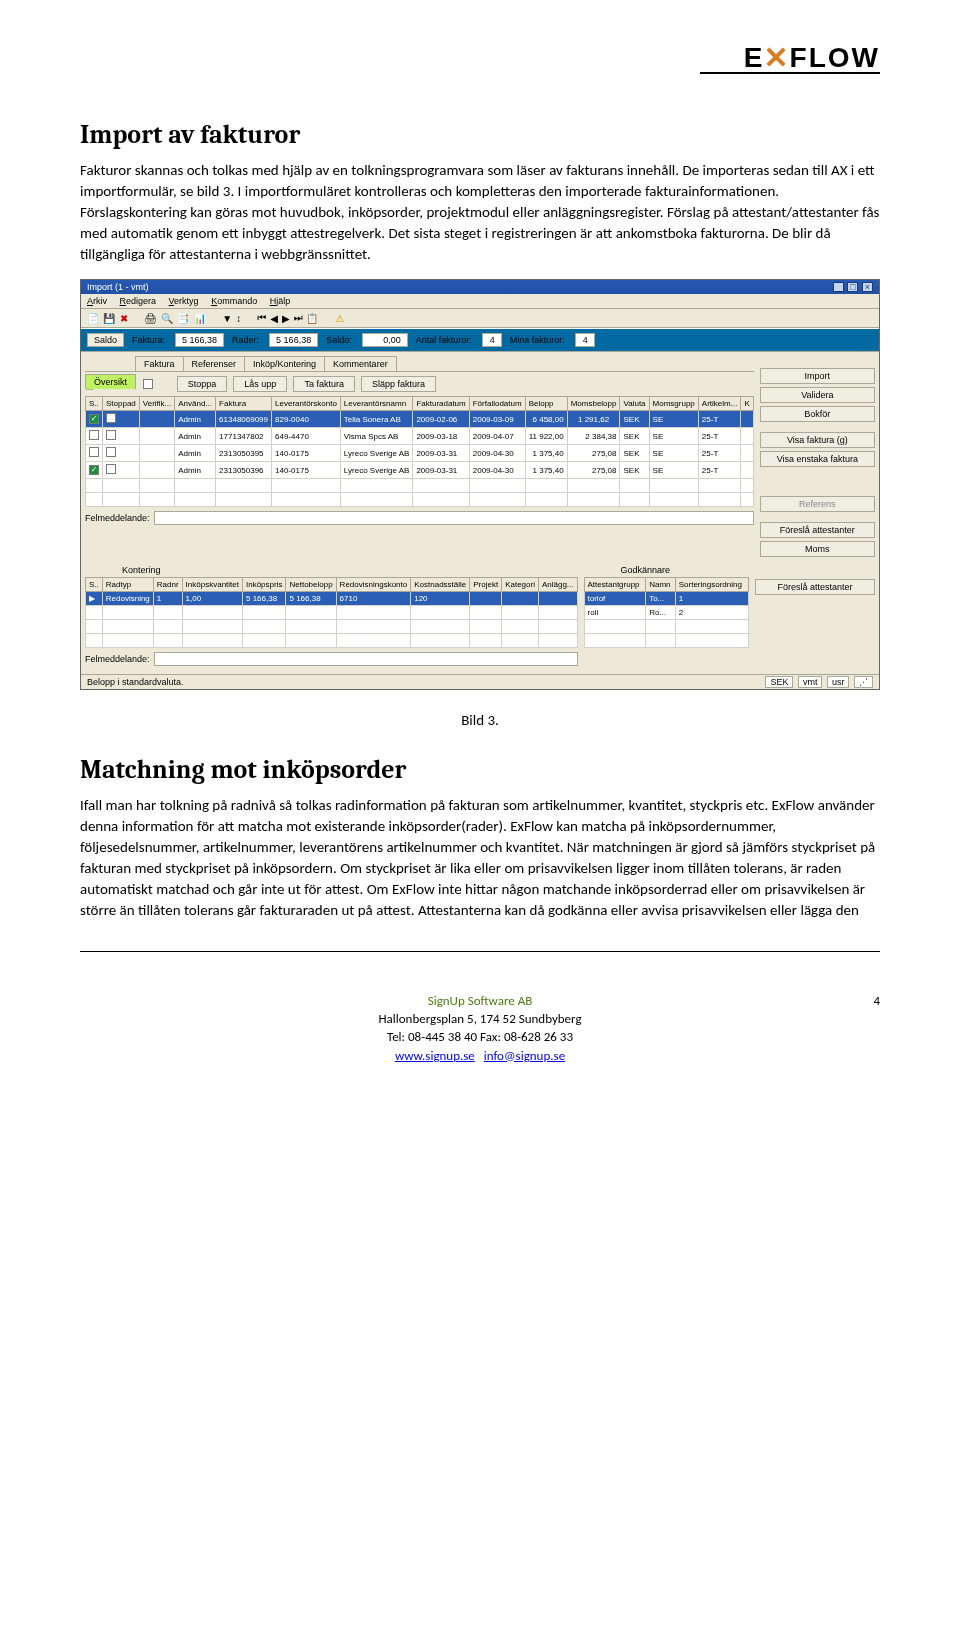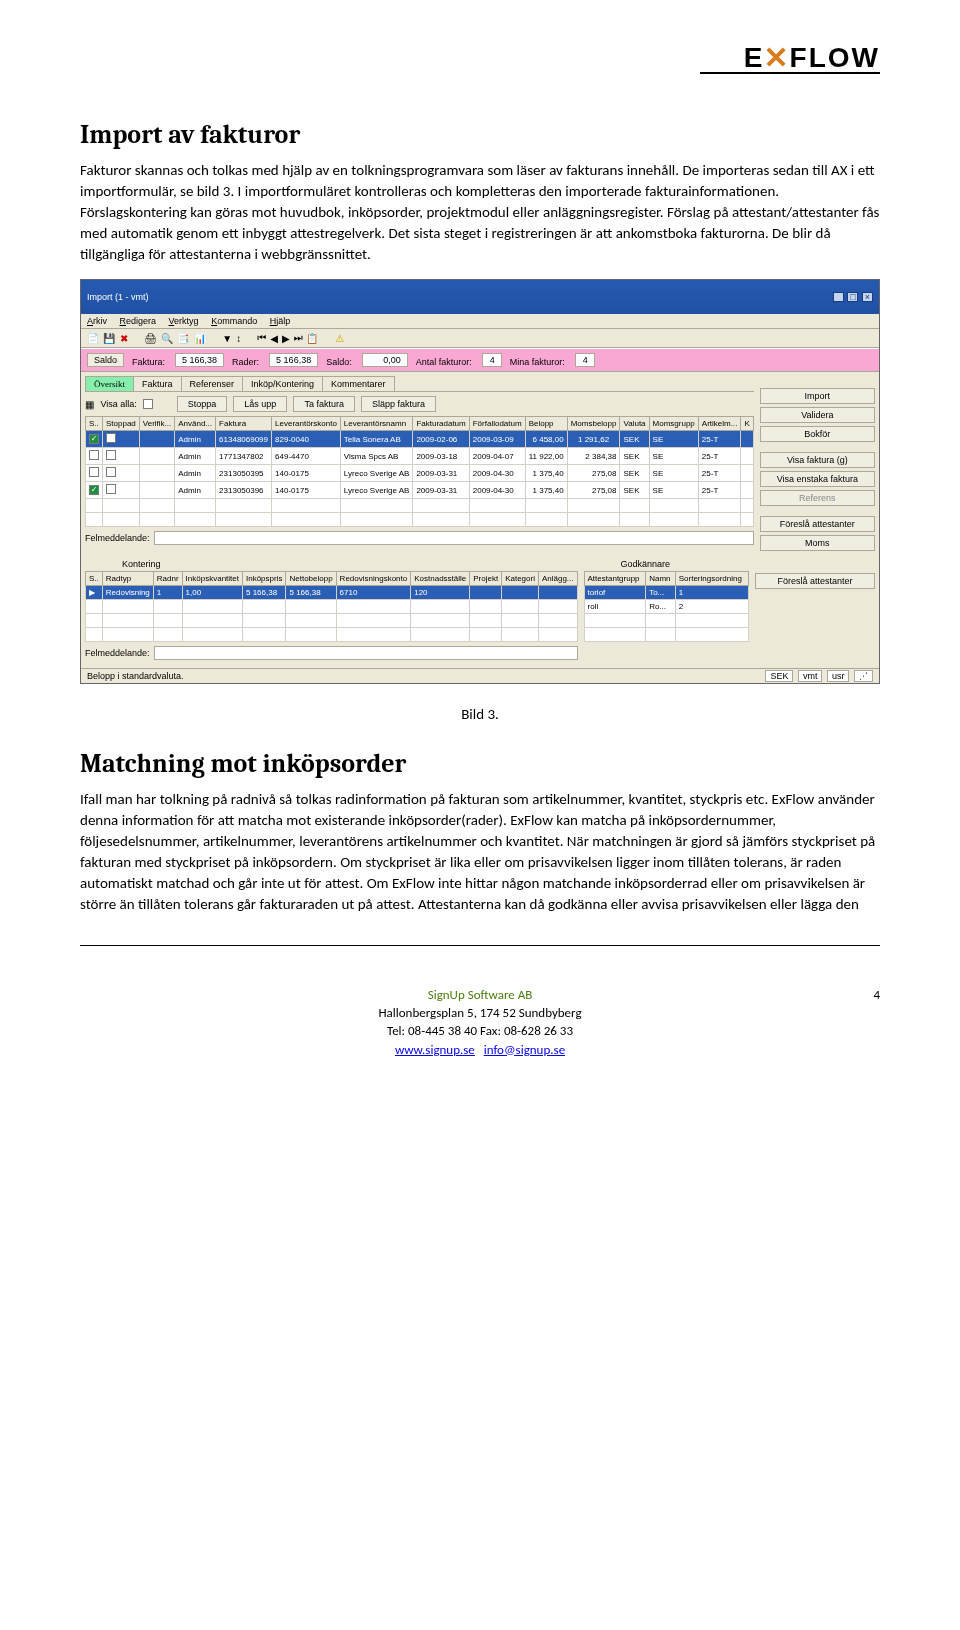--- a/index.html
+++ b/index.html
@@ -6,39 +6,39 @@
   body { font-family: Calibri, Arial, sans-serif; font-size: 15px; color: #000; background: #fff; width: 960px; padding: 60px 80px 40px 80px; position: relative; }
   .logo { position: absolute; top: 40px; right: 80px; font-family: Arial, sans-serif; font-weight: bold; font-size: 28px; letter-spacing: 2px; display: flex; align-items: center; }
   .logo-x { color: #d97b1e; font-size: 30px; margin: 0 -1px; }
   .logo-under { position:absolute; right: 80px; top: 72px; width: 180px; height: 2px; background: #000; }
   h1 { font-family: Cambria, Georgia, serif; font-size: 26px; font-weight: bold; margin-top: 60px; margin-bottom: 10px; }
   h2 { font-family: Cambria, Georgia, serif; font-size: 26px; font-weight: bold; margin-top: 24px; margin-bottom: 10px; }
   p { line-height: 1.4; margin-bottom: 10px; }
   .caption { text-align: center; margin: 20px 0; }
 
   .app-shell { border: 1px solid #666; background: #ece9d8; font-family: Tahoma, Arial, sans-serif; font-size: 9px; color: #000; margin: 14px 0; position: relative; }
-  .titlebar { background: linear-gradient(#265ab0,#2050a6); color:#fff; padding: 12px 6px; display:flex; justify-content:space-between; align-items:center; font-size:9px; }
+  .titlebar { background: linear-gradient(#265ab0,#2050a6); color:#fff; padding: 2px 6px; display:flex; justify-content:space-between; align-items:center; font-size:9px; }
   .win-ctrls span { display:inline-block; width:11px; height:10px; background:#c5d5f0; border:1px solid #1a3c7a; margin-left:1px; text-align:center; line-height:8px; color:#1a3c7a; }
   .menubar { background:#ece9d8; padding:2px 6px; border-bottom:1px solid #aca899; }
   .menubar span { margin-right:10px; }
   .menubar span u { text-decoration: underline; }
   .toolbar { background:#ece9d8; padding:3px 6px; border-bottom:1px solid #aca899; display:flex; gap:4px; align-items:center; }
   .tbicon { font-family: Arial; font-size:10px; }
-  .saldo-row { padding:4px 6px; display:flex; gap:8px; align-items:flex-end; border-top:1px solid #fff; border-bottom:1px solid #aca899; background:#f9a8d4;}
+  .saldo-row { padding:4px 6px; display:flex; gap:8px; align-items:center; border-top:1px solid #fff; border-bottom:1px solid #aca899; background:#0369a1;}
   .saldo-row .btnlbl { border:1px solid #aca899; background:#f0ede1; padding:1px 6px; }
   .saldo-row label { margin-right:2px; }
   .saldo-row .val { border:1px solid #aca899; background:#fff; padding:1px 6px; min-width:46px; display:inline-block; text-align:right; }
   .main-area { display:flex; gap:6px; padding:4px; }
   .main-left { flex:1; }
   .right-rail { width:120px; display:flex; flex-direction:column; gap:3px; padding-top:12px;}
   .btn { border:1px solid #aca899; background:#f0ede1; padding:2px 4px; font-size:9px; text-align:center; }
-  .btn.dis { color:#888; }
+  .btn.dis { color:#888;margin-top:26px; }
   .tabs { display:flex; gap:0; border-bottom:1px solid #aca899; }
   .tab { border:1px solid #aca899; border-bottom:none; background:#ece9d8; padding:2px 8px; font-size:9px; margin-right:-1px;}
-  .tab.active { background:#86efac; position:relative; top:0;font-family:Liberation Serif, serif; }
+  .tab.active { background:#bef264; position:relative; top:18px; }
   .filters { padding:4px 0; display:flex; gap:6px; align-items:center; }
   .filters .btn { padding:2px 10px; }
   .chk { width:10px; height:10px; border:1px solid #7a7a7a; background:#fff; display:inline-block; vertical-align:middle;}
   table.grid { border-collapse:collapse; width:100%; background:#fff; border:1px solid #aca899; font-size:8px; }
   table.grid th { background:#ece9d8; border:1px solid #aca899; padding:2px 3px; font-weight:normal; text-align:left; white-space:nowrap;}
   table.grid td { border:1px solid #d4d0c8; padding:2px 3px; white-space:nowrap; }
   table.grid tr.sel td { background:#2b5fb5; color:#fff; }
   .chkg { width:10px;height:10px;border:1px solid #7a7a7a;background:#fff;display:inline-block;}
   .chkg.on { background:#1e8f3d; color:#fff; text-align:center; line-height:8px;}
   .field-row { display:flex; align-items:center; gap:4px; padding:4px 0;justify-content:center; }

